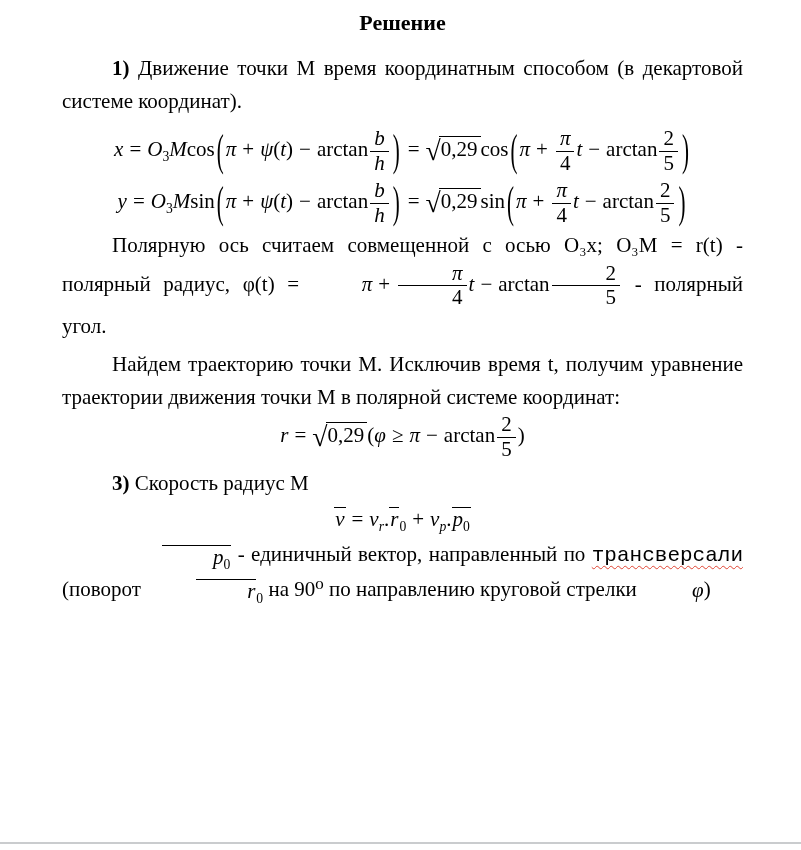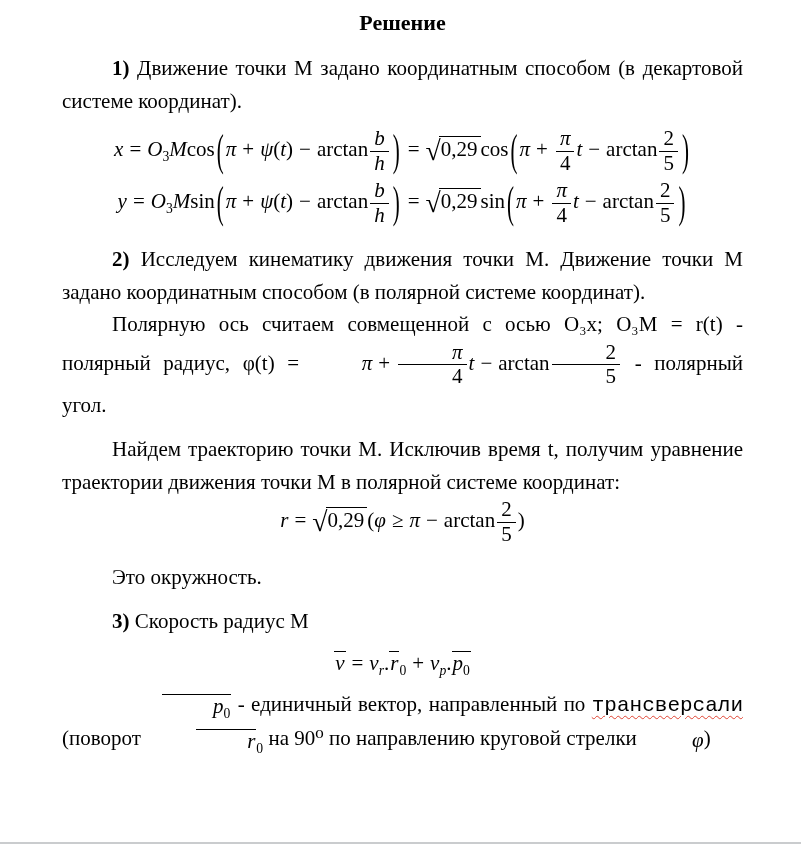--- a/index.html
+++ b/index.html
@@ -27,47 +27,45 @@
   .mfrac{display:inline-block;vertical-align:middle;text-align:center;line-height:1.12;padding:0 2px}
   .mfrac .fnum{display:block;border-bottom:1.4px solid #000;padding:0 4px}
   .mfrac .fden{display:block;padding:0 4px}
   .msqrt{display:inline-block;white-space:nowrap}
   .msqrt .rad{font-size:1.32em;line-height:.8;vertical-align:-0.14em;margin-right:-2px}
   .msqrt .rc{display:inline-block;border-top:1.4px solid #000;padding:1px 3px 0 2px;line-height:1.05}
   .mpargrp{display:inline-block;white-space:nowrap}
   .bigpar{display:inline-block;transform:scaleY(2.15);vertical-align:middle;padding:0 2px;font-weight:300}
   .mbar{display:inline-block;border-top:1.4px solid #000;line-height:1.05;padding:0 1px;margin-top:1px}
   
-  .inline-math{display:inline-block;vertical-align:middle;line-height:1.1}.mt10{margin-top:0}.mt12{margin-top:12px}
+  .inline-math{display:inline-block;vertical-align:middle;line-height:1.1}.mt10{margin-top:0}.mt12{margin-top:6px}
   .mt14{margin-top:14px}.mt16{margin-top:16px}
   .fblock1{margin:10px 0 2px 0}
   .fblock2{margin:4px 0 2px 0}
   .bottom-line{position:absolute;left:0;top:842px;width:801px;height:2px;background:#caccce}
 </style>
 </head>
 <body>
 
 <div class="page">
 
   <h1 class="title">Решение</h1>
 
-  <p class="para mt16"><span class="itemnum">1)</span><span> Движение точки М задано координатным способом (в декартовой системе координат).</span></p>
+  <p class="para mt16"><span class="itemnum">1)</span><span> Движение точки М время координатным способом (в декартовой системе координат).</span></p>
 
   <div class="formula fblock1"><span class="math"><span class="mi">x</span><span class="mo">=</span><span class="msub"><span class="mi">O</span><sub><span class="mr">3</span></sub></span><span class="mi">M</span><span class="mr">cos</span><span class="mpargrp"><span class="bigpar">(</span><span><span class="mi">π</span><span class="mo">+</span><span class="mi">ψ</span><span class="mr">(</span><span class="mi">t</span><span class="mr">)</span><span class="mo">−</span><span class="mr">arctan</span><span class="mfrac"><span class="fnum"><span class="mi">b</span></span><span class="fden"><span class="mi">h</span></span></span></span><span class="bigpar">)</span></span><span class="mo">=</span><span class="msqrt"><span class="rad">√</span><span class="rc"><span class="mr">0,29</span></span></span><span class="mr">cos</span><span class="mpargrp"><span class="bigpar">(</span><span><span class="mi">π</span><span class="mo">+</span><span class="mfrac"><span class="fnum"><span class="mi">π</span></span><span class="fden"><span class="mr">4</span></span></span><span class="mi">t</span><span class="mo">−</span><span class="mr">arctan</span><span class="mfrac"><span class="fnum"><span class="mr">2</span></span><span class="fden"><span class="mr">5</span></span></span></span><span class="bigpar">)</span></span></span></div>
   <div class="formula fblock2"><span class="math"><span class="mi">y</span><span class="mo">=</span><span class="msub"><span class="mi">O</span><sub><span class="mr">3</span></sub></span><span class="mi">M</span><span class="mr">sin</span><span class="mpargrp"><span class="bigpar">(</span><span><span class="mi">π</span><span class="mo">+</span><span class="mi">ψ</span><span class="mr">(</span><span class="mi">t</span><span class="mr">)</span><span class="mo">−</span><span class="mr">arctan</span><span class="mfrac"><span class="fnum"><span class="mi">b</span></span><span class="fden"><span class="mi">h</span></span></span></span><span class="bigpar">)</span></span><span class="mo">=</span><span class="msqrt"><span class="rad">√</span><span class="rc"><span class="mr">0,29</span></span></span><span class="mr">sin</span><span class="mpargrp"><span class="bigpar">(</span><span><span class="mi">π</span><span class="mo">+</span><span class="mfrac"><span class="fnum"><span class="mi">π</span></span><span class="fden"><span class="mr">4</span></span></span><span class="mi">t</span><span class="mo">−</span><span class="mr">arctan</span><span class="mfrac"><span class="fnum"><span class="mr">2</span></span><span class="fden"><span class="mr">5</span></span></span></span><span class="bigpar">)</span></span></span></div>
 
-  <p class="para mt16"><span class="itemnum">2)</span><span> Исследуем кинематику движения точки М. Движение точки М задано координатным способом (в полярной системе координат).</span></p>
 
   <p class="para mt10"><span>Полярную ось считаем совмещенной с осью O₃x; O₃M = r(t) - полярный радиус, φ(t) = </span><span class="math inline-math"><span class="mi">π</span><span class="mo">+</span><span class="mfrac"><span class="fnum"><span class="mi">π</span></span><span class="fden"><span class="mr">4</span></span></span><span class="mi">t</span><span class="mo">−</span><span class="mr">arctan</span><span class="mfrac"><span class="fnum"><span class="mr">2</span></span><span class="fden"><span class="mr">5</span></span></span></span><span> - полярный угол.</span></p>
 
   <p class="para mt12"><span>Найдем траекторию точки М. Исключив время t, получим уравнение траектории движения точки М в полярной системе координат:</span></p>
 
   <div class="formula mt10"><span class="math"><span class="mi">r</span><span class="mo">=</span><span class="msqrt"><span class="rad">√</span><span class="rc"><span class="mr">0,29</span></span></span><span class="mr">(</span><span class="mi">φ</span><span class="mo">≥</span><span class="mi">π</span><span class="mo">−</span><span class="mr">arctan</span><span class="mfrac"><span class="fnum"><span class="mr">2</span></span><span class="fden"><span class="mr">5</span></span></span><span class="mr">)</span></span></div>
 
-  <p class="para mt14"><span>Это окружность.</span></p>
 
   <p class="para mt12"><span class="itemnum">3)</span><span> Скорость радиус М</span></p>
 
   <div class="formula mt12"><span class="math"><span class="mbar"><span class="mi">v</span></span><span class="mo">=</span><span class="msub"><span class="mi">v</span><sub><span class="mi">r</span></sub></span><span class="mr">.</span><span class="msub"><span class="mbar"><span class="mi">r</span></span><sub><span class="mr">0</span></sub></span><span class="mo">+</span><span class="msub"><span class="mi">v</span><sub><span class="mi">p</span></sub></span><span class="mr">.</span><span class="mbar"><span class="msub"><span class="mi">p</span><sub><span class="mr">0</span></sub></span></span></span></div>
 
 
   <p class="para mt12"><span class="math inline-math"><span class="mbar"><span class="msub"><span class="mi">p</span><sub><span class="mr">0</span></sub></span></span></span><span> - единичный вектор, направленный по </span><span class="squiggle">трансверсали</span><span> (поворот </span><span class="math inline-math"><span class="msub"><span class="mbar"><span class="mi">r</span></span><sub><span class="mr">0</span></sub></span></span><span> на 90⁰ по направлению круговой стрелки </span><span class="math inline-math"><span class="mi">φ</span></span><span>)</span></p>
 
 </div>
 

